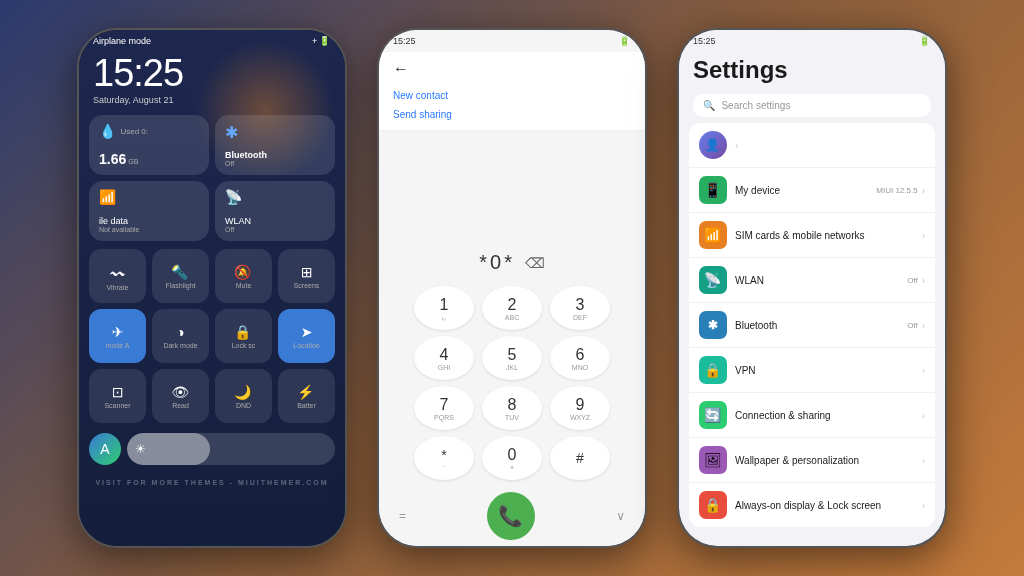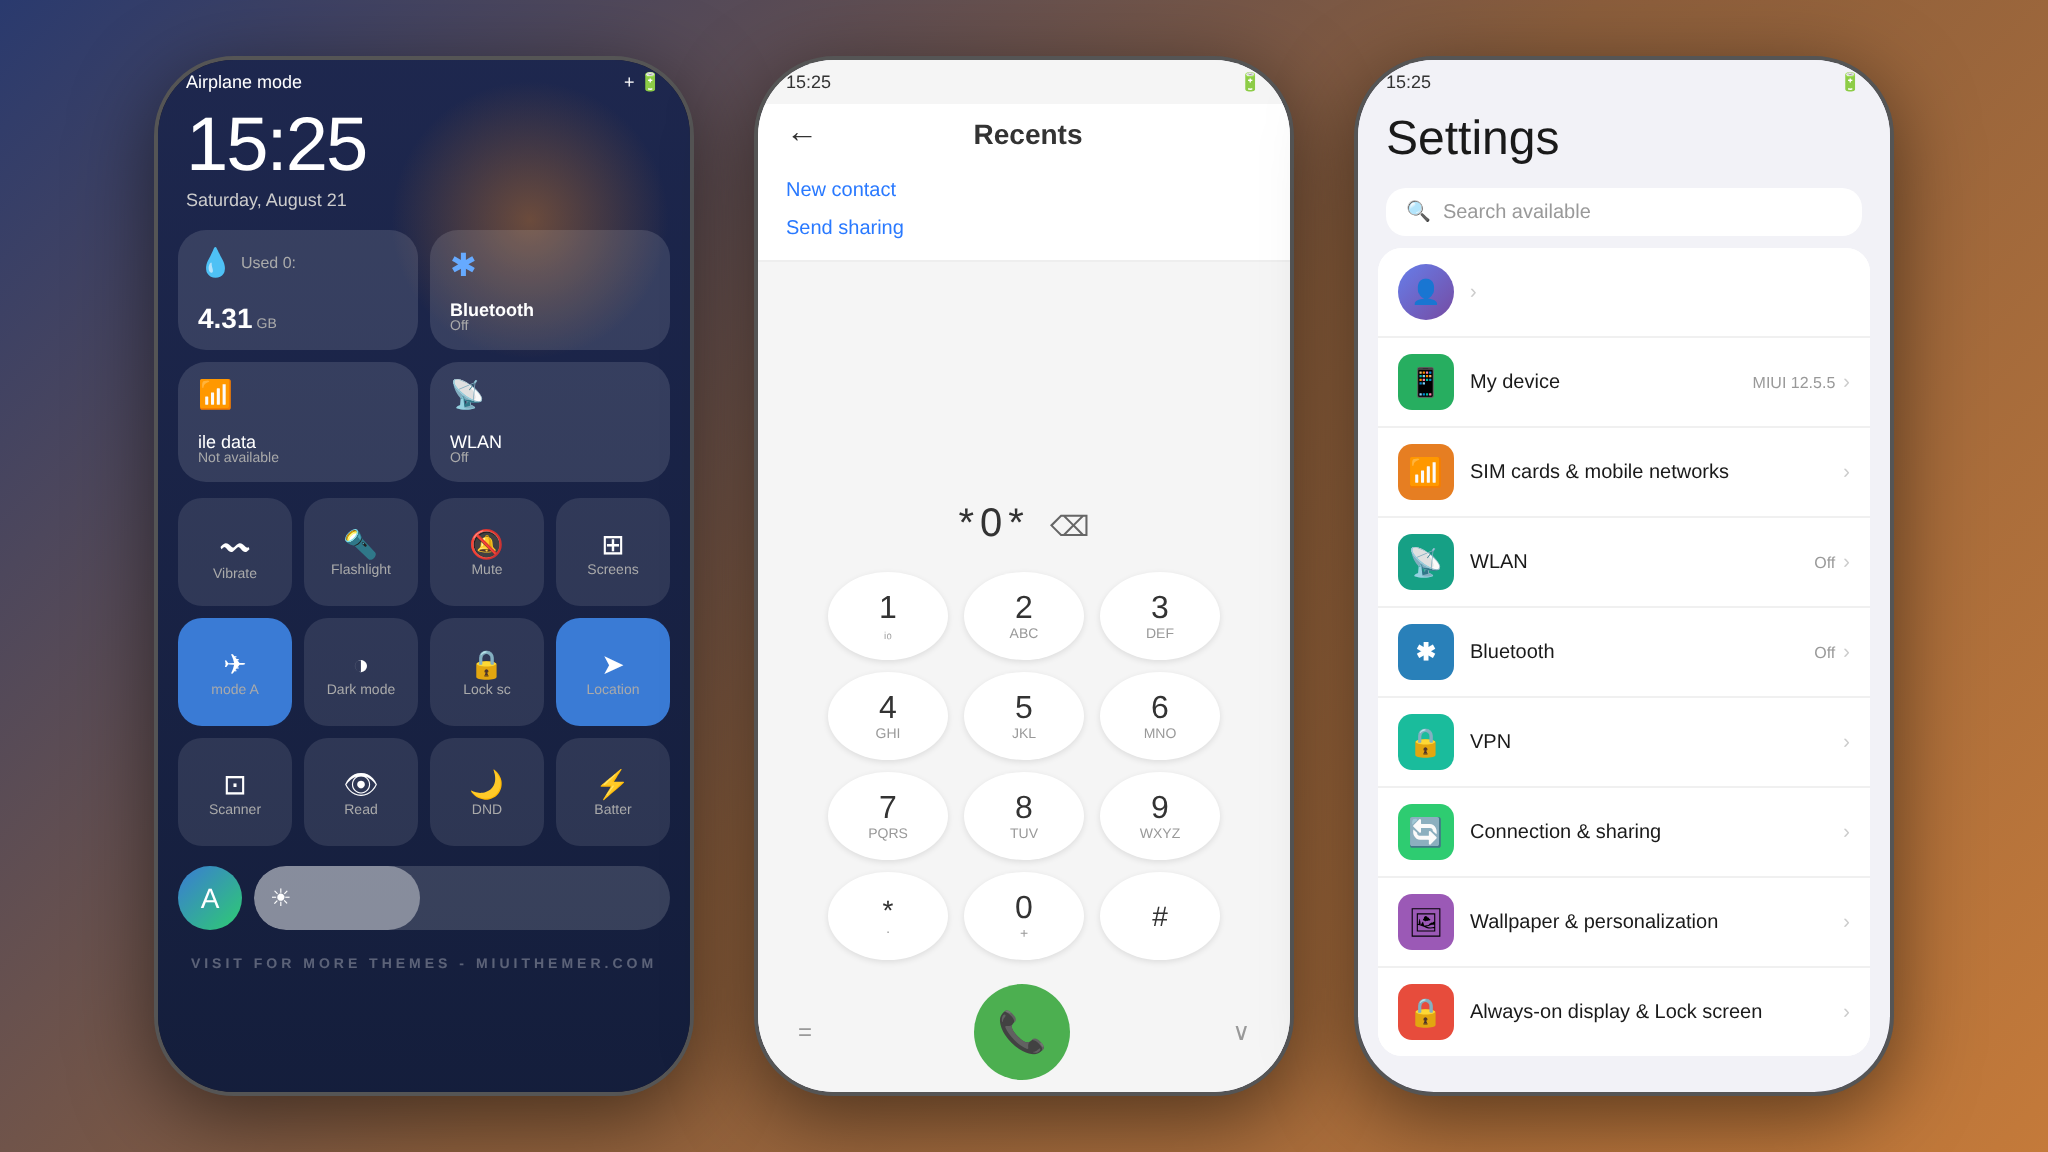--- a/index.html
+++ b/index.html
@@ -341,21 +341,21 @@
       font-size: 9px;
       color: #333;
       background: #f2f2f7;
     }
     .settings-title-area {
       padding: 4px 14px 6px;
       background: #f2f2f7;
     }
     .settings-title {
       font-size: 24px;
-      font-weight: 400;
+      font-weight: 700;
       color: #1a1a1a;
     }
     .settings-search {
       background: white;
       border-radius: 10px;
       padding: 6px 10px;
       display: flex;
       align-items: center;
       gap: 6px;
       margin: 4px 14px 6px;
@@ -458,21 +458,21 @@
 
       <div class="cc-tiles">
 
         <div class="cc-row">
           <div class="cc-tile cc-tile-wide">
             <div style="display:flex;align-items:center;gap:4px;">
               <span style="font-size:14px;">💧</span>
               <span class="cc-tile-label">Used 0:</span>
             </div>
             <div style="display:flex;align-items:baseline;gap:2px;">
-              <span class="cc-tile-value">4.31</span>
+              <span class="cc-tile-value">1.66</span>
               <span class="cc-tile-sub">GB</span>
             </div>
           </div>
           <div class="cc-tile cc-tile-half cc-bt-tile">
             <span class="cc-bt-icon">✱</span>
             <div>
               <div class="cc-bt-name">Bluetooth</div>
               <div class="cc-bt-status">Off</div>
             </div>
           </div>
@@ -571,21 +571,20 @@
   <div class="phone-screen">
     <div class="dialer-bg" style="display:flex;flex-direction:column;height:100%;">
 
       <div class="dialer-status">
         <span>15:25</span>
         <span>🔋</span>
       </div>
 
       <div class="dialer-header">
         <span class="dialer-back">←</span>
-        <span class="dialer-title">Recents</span>
       </div>
 
       <div class="dialer-actions">
         <a class="dialer-action-link">New contact</a>
         <a class="dialer-action-link">Send sharing</a>
       </div>
 
       <div class="dialer-spacer"></div>
 
       <div class="dialer-input-row">
@@ -669,21 +668,21 @@
         <span>15:25</span>
         <span>🔋</span>
       </div>
 
       <div class="settings-title-area">
         <div class="settings-title">Settings</div>
       </div>
 
       <div class="settings-search">
         <span class="search-icon">🔍</span>
-        <span class="search-text">Search available</span>
+        <span class="search-text">Search settings</span>
       </div>
 
       <div class="settings-list">
 
         <div class="settings-item">
           <div class="s-avatar">👤</div>
           <div class="s-right">
             <span class="s-chevron">›</span>
           </div>
         </div>

